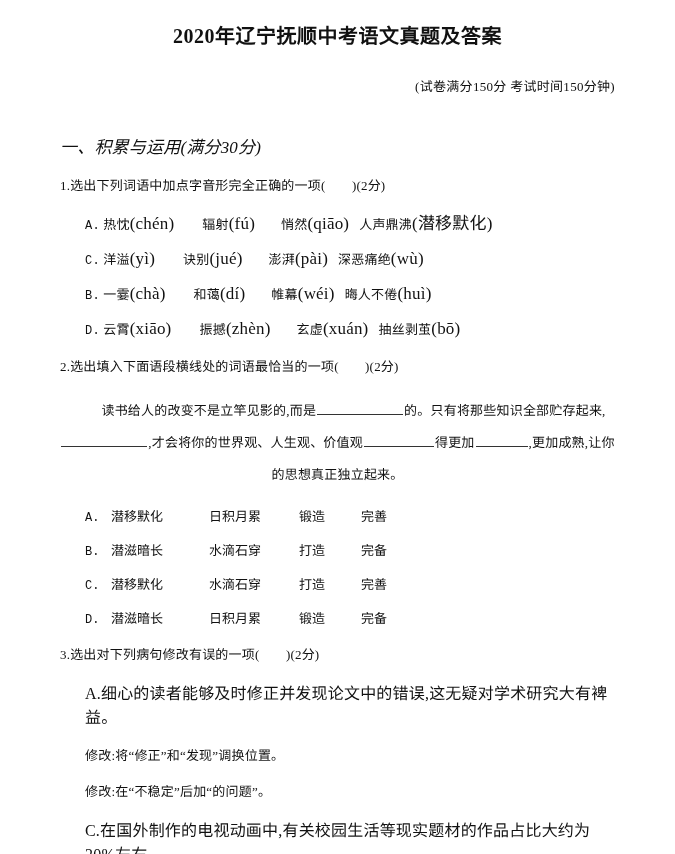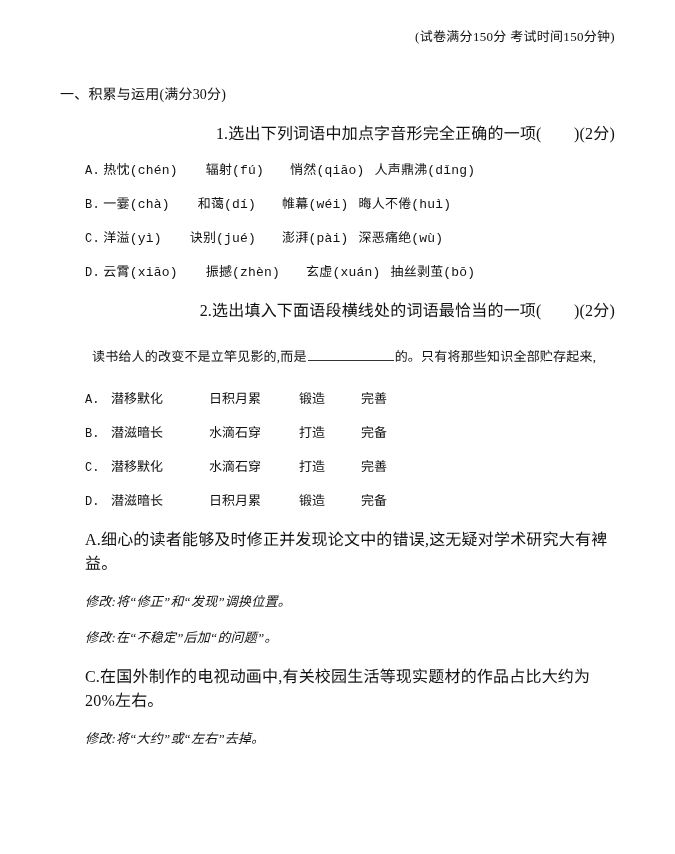--- a/index.html
+++ b/index.html
@@ -39,47 +39,47 @@
     text-align: right;
     font-size: 13px;
     font-weight: normal;
     margin: 0;
     padding-top: 26px;
     letter-spacing: 0.3px;
   }
 
   
   .section-head {
-    font-size: 14px;
+    font-size: 17px;
     margin: 0;
     padding-top: 38px;
     letter-spacing: 0.2px;
+    font-style: italic;
   }
   .q-line {
-    font-size: 16px;
+    font-size: 13px;
     margin: 0;
     padding-top: 17px;
     letter-spacing: 0.2px;
-    text-align: right;
   }
   .opt-line {
     font-size: 13px;
     margin: 0;
     padding-top: 15px;
     padding-left: 25px;
     letter-spacing: 0.2px;
     white-space: nowrap;
   }
   .opt-label {
     font-family: "Liberation Mono", "DejaVu Sans Mono", monospace;
     font-size: 12px;
   }
   .py {
-    font-family: Liberation Mono, monospace;
-    font-size: 13px;
+    font-family: Liberation Serif, serif;
+    font-size: 17px;
     text-align: center;
   }
 
   
   .gap-a { display: inline-block; width: 28px; }
   .gap-b { display: inline-block; width: 26px; }
   .gap-c { display: inline-block; width: 10px; }
 
   
   .grid-opt {
@@ -96,20 +96,21 @@
   .grid-opt .c4 { flex: none; }
 
   
   .para {
     font-size: 13px;
     margin: 0;
     padding-top: 20px;
     line-height: 2.45;
     text-indent: 32px;
     letter-spacing: 0.2px;
+    text-align: center;
   }
   .para2 {
     text-indent: 0;
     padding-top: 0;
   }
   .blank {
     display: inline-block;
     border-bottom: 1px solid #333;
     vertical-align: baseline;
     height: 0.95em;
@@ -118,65 +119,66 @@
   .bl-2 { width: 86px; }
   .bl-3 { width: 70px; }
   .bl-4 { width: 52px; }
 
   .fix-line {
     font-size: 13px;
     margin: 0;
     padding-top: 17px;
     padding-left: 25px;
     letter-spacing: 0.2px;
-    font-style: italic;
   }
   .stmt-line {
     font-size: 16px;
     margin: 0;
     padding-top: 17px;
     padding-left: 25px;
     letter-spacing: 0.2px;
   }
 </style>
 </head>
 <body>
 
 <div class="page">
 
+  <h1 class="doc-title">2020年辽宁抚顺中考语文真题及答案</h1>
   <p class="doc-subtitle">(试卷满分150分  考试时间150分钟)</p>
 
   <p class="section-head">一、积累与运用(满分30分)</p>
 
   <p class="q-line">1.选出下列词语中加点字音形完全正确的一项(　　)(2分)</p>
 
   <div class="opt-line">
     <span class="opt-label">A.</span>
-    <span>热忱</span><span class="py">(chén)</span><span class="gap-a"></span><span>辐射</span><span class="py">(fú)</span><span class="gap-b"></span><span>悄然</span><span class="py">(qiāo)</span><span class="gap-c"></span><span>人声鼎沸</span><span class="py">(dǐng)</span>
+    <span>热忱</span><span class="py">(chén)</span><span class="gap-a"></span><span>辐射</span><span class="py">(fú)</span><span class="gap-b"></span><span>悄然</span><span class="py">(qiāo)</span><span class="gap-c"></span><span>人声鼎沸</span><span class="py">(潜移默化)</span>
+  </div>
+
+  <div class="opt-line">
+    <span class="opt-label">C.</span>
+    <span>洋溢</span><span class="py">(yì)</span><span class="gap-a"></span><span>诀别</span><span class="py">(jué)</span><span class="gap-b"></span><span>澎湃</span><span class="py">(pài)</span><span class="gap-c"></span><span>深恶痛绝</span><span class="py">(wù)</span>
   </div>
 
   <div class="opt-line">
     <span class="opt-label">B.</span>
     <span>一霎</span><span class="py">(chà)</span><span class="gap-a"></span><span>和蔼</span><span class="py">(dí)</span><span class="gap-b"></span><span>帷幕</span><span class="py">(wéi)</span><span class="gap-c"></span><span>晦人不倦</span><span class="py">(huì)</span>
   </div>
 
   <div class="opt-line">
-    <span class="opt-label">C.</span>
-    <span>洋溢</span><span class="py">(yì)</span><span class="gap-a"></span><span>诀别</span><span class="py">(jué)</span><span class="gap-b"></span><span>澎湃</span><span class="py">(pài)</span><span class="gap-c"></span><span>深恶痛绝</span><span class="py">(wù)</span>
-  </div>
-
-  <div class="opt-line">
     <span class="opt-label">D.</span>
     <span>云霄</span><span class="py">(xiāo)</span><span class="gap-a"></span><span>振撼</span><span class="py">(zhèn)</span><span class="gap-b"></span><span>玄虚</span><span class="py">(xuán)</span><span class="gap-c"></span><span>抽丝剥茧</span><span class="py">(bō)</span>
   </div>
 
   <p class="q-line">2.选出填入下面语段横线处的词语最恰当的一项(　　)(2分)</p>
 
   <p class="para"><span>读书给人的改变不是立竿见影的,而是</span><span class="blank bl-2"></span><span>的。只有将那些知识全部贮存起来,</span></p>
 
+  <p class="para para2"><span class="blank bl-2"></span><span>,才会将你的世界观、人生观、价值观</span><span class="blank bl-3"></span><span>得更加</span><span class="blank bl-4"></span><span>,更加</span><span>成熟,让你的思想真正独立起来。</span></p>
 
   <div class="grid-opt">
     <span class="c0 opt-label">A.</span>
     <span class="c1">潜移默化</span>
     <span class="c2">日积月累</span>
     <span class="c3">锻造</span>
     <span class="c4">完善</span>
   </div>
 
   <div class="grid-opt">
@@ -196,20 +198,21 @@
   </div>
 
   <div class="grid-opt">
     <span class="c0 opt-label">D.</span>
     <span class="c1">潜滋暗长</span>
     <span class="c2">日积月累</span>
     <span class="c3">锻造</span>
     <span class="c4">完备</span>
   </div>
 
+  <p class="q-line">3.选出对下列病句修改有误的一项(　　)(2分)</p>
 
   <p class="stmt-line">A.细心的读者能够及时修正并发现论文中的错误,这无疑对学术研究大有裨益。</p>
   <p class="fix-line">修改:将“修正”和“发现”调换位置。</p>
 
   <p class="fix-line">修改:在“不稳定”后加“的问题”。</p>
 
   <p class="stmt-line">C.在国外制作的电视动画中,有关校园生活等现实题材的作品占比大约为20%左右。</p>
   <p class="fix-line">修改:将“大约”或“左右”去掉。</p>
 
 </div>

